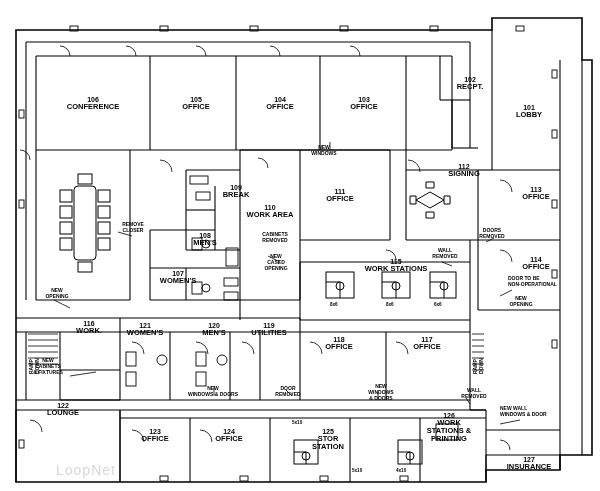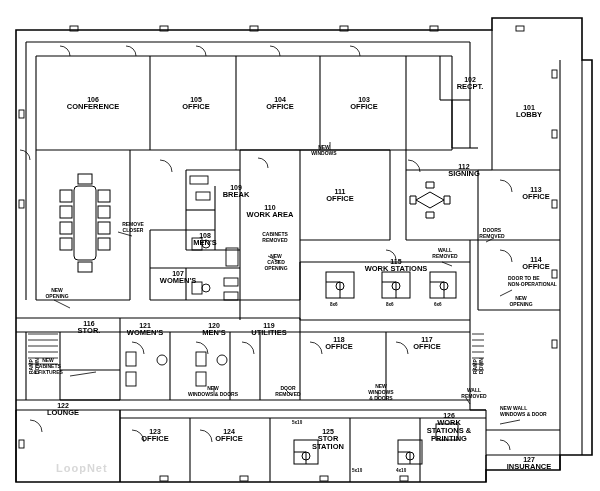--- a/index.html
+++ b/index.html
@@ -6,21 +6,21 @@
   body{font-family:"Liberation Sans", sans-serif;}
   #page{position:relative;width:600px;height:491px;background:#ffffff;overflow:hidden;}
   .lbl{position:absolute;text-align:center;line-height:1.05;color:#000;font-weight:bold;letter-spacing:0px;}
   .num{font-size:7px;font-weight:bold;}
   .nm{font-size:7.5px;font-weight:bold;}
   .tiny{font-size:4.6px;font-weight:bold;}
   .note{position:absolute;font-size:5px;font-weight:bold;color:#000;line-height:1.15;text-align:center;}
   .note.l{text-align:left;}
   .vert{position:absolute;font-size:5px;font-weight:bold;writing-mode:vertical-rl;transform:rotate(180deg);}
   svg{position:absolute;left:0;top:0;overflow:visible;}
-  .wm{position:absolute;left:56px;top:462px;font-size:11px;color:#d8d8d8;font-weight:bold;letter-spacing:1px;text-align:center;}
+  .wm{position:absolute;left:56px;top:462px;font-size:14px;color:#d8d8d8;font-weight:normal;letter-spacing:1px;text-align:center;}
 </style>
 </head>
 <body>
 
 <div id="page">
 
   <svg width="600" height="491">
     <g stroke="#000" fill="none" stroke-width="1.6">
 
       <path d="M16,30 L16,482 L486,482 L486,470 L560,470 L560,455 L592,455 L592,60 L582,60 L582,18 L492,18 L492,30 Z"></path>
@@ -315,21 +315,21 @@
   <div class="lbl" style="left:152px;top:270px;width:52px;">
     <div class="num">107</div>
     <div class="nm">WOMEN'S</div>
   </div>
   <div class="lbl" style="left:338px;top:258px;width:116px;">
     <div class="num">115</div>
     <div class="nm">WORK STATIONS</div>
   </div>
   <div class="lbl" style="left:62px;top:320px;width:54px;">
     <div class="num">116</div>
-    <div class="nm">STOR.</div>
+    <div class="nm">WORK.</div>
   </div>
   <div class="lbl" style="left:120px;top:322px;width:50px;">
     <div class="num">121</div>
     <div class="nm">WOMEN'S</div>
   </div>
   <div class="lbl" style="left:192px;top:322px;width:44px;">
     <div class="num">120</div>
     <div class="nm">MEN'S</div>
   </div>
   <div class="lbl" style="left:240px;top:322px;width:58px;">

